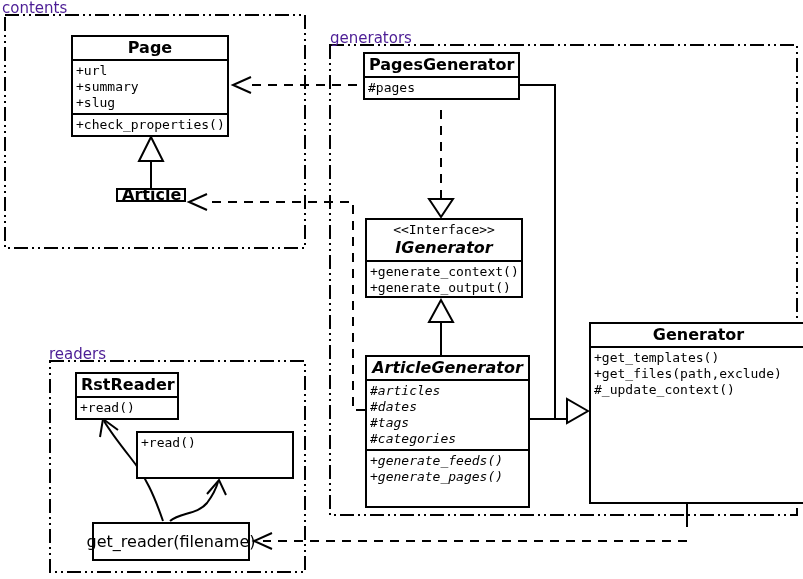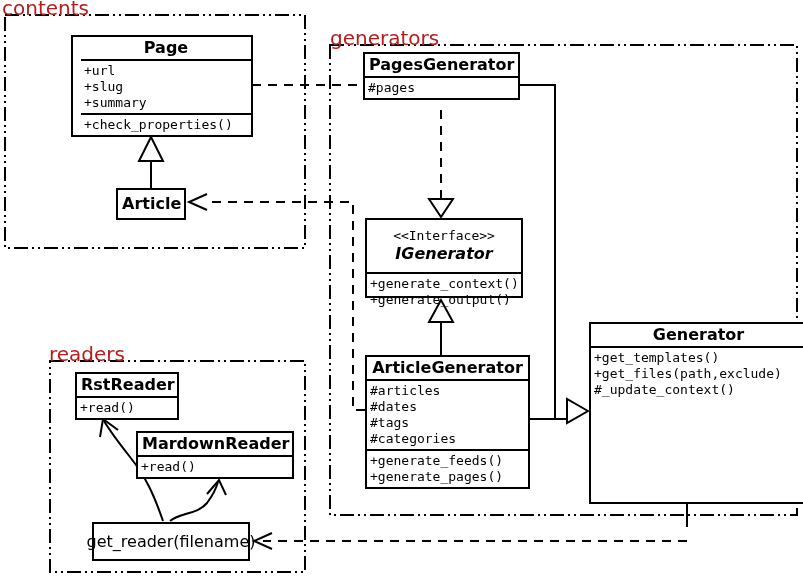--- a/index.html
+++ b/index.html
@@ -1,38 +1,38 @@
 <!DOCTYPE html>
 <html><head>
 <meta charset="utf-8">
 <style>
   html,body{margin:0;padding:0;background:#ffffff;}
   .canvas{position:relative;width:803px;height:579px;background:#ffffff;overflow:hidden;
           font-family:"DejaVu Sans", sans-serif;color:#000;}
   svg.layer{position:absolute;left:0;top:0;width:803px;height:579px;}
-  .pkg-label{position:absolute;font-size:20px;line-height:16px;color:#b91c1c;background:transparent;}
+  .pkg-label{position:absolute;font-size:15px;line-height:16px;color:#4c1d95;background:transparent;}
   .uml-class{position:absolute;background:#fff;border:2px solid #000;box-sizing:border-box;}
   .uml-title{font-weight:bold;font-size:16px;line-height:22px;height:22px;text-align:center;
              padding:0 4px;white-space:nowrap;overflow:hidden;}
   .uml-title.sep{border-bottom:2px solid #000;}
   .uml-sec{padding:2px 3px;font-family:"DejaVu Sans Mono", monospace;font-size:13px;line-height:16px;
            white-space:nowrap;overflow:hidden;}
   .uml-sec.sep{border-bottom:2px solid #000;}
-  .uml-head{text-align:center;padding:8px 4px;}
+  .uml-head{text-align:center;padding:2px 4px;}
   .uml-head .stereo{font-family:"DejaVu Sans Mono", monospace;font-size:13px;line-height:16px;}
   .uml-head .iname{font-weight:bold;font-size:16px;line-height:20px;font-style:italic;}
   .fn-box{display:flex;align-items:center;justify-content:center;font-size:16px;white-space:nowrap;}
 
   
-  #box-page{left:71px;top:35px;width:182px;height:102px;padding-left:8px;}
-  #box-article{left:116px;top:188px;width:70px;height:32px;display:flex;align-items:center;justify-content:flex-end;}
+  #box-page{left:71px;top:35px;width:158px;height:102px;}
+  #box-article{left:116px;top:188px;width:70px;height:14px;display:flex;align-items:center;justify-content:flex-end;}
   #box-article .uml-title{height:auto;line-height:20px;}
   #box-pagesgen{left:363px;top:52px;width:157px;height:48px;}
   #box-igen{left:365px;top:218px;width:158px;height:80px;}
-  #box-articlegen{left:365px;top:355px;width:165px;height:134px;}
+  #box-articlegen{left:365px;top:355px;width:165px;height:153px;font-style:italic;}
   #box-generator{left:589px;top:322px;width:219px;height:182px;}
   #box-rstreader{left:75px;top:372px;width:104px;height:48px;}
   #box-mardownreader{left:136px;top:431px;width:158px;height:48px;}
   #box-getreader{left:92px;top:522px;width:158px;height:39px;}
 
   #lbl-contents{left:2px;top:0px;}
   #lbl-generators{left:330px;top:30px;}
   #lbl-readers{left:49px;top:346px;}
 </style>
 </head>
@@ -79,22 +79,22 @@
   </svg>
 
   <div class="pkg-label" id="lbl-contents">contents</div>
   <div class="pkg-label" id="lbl-generators">generators</div>
   <div class="pkg-label" id="lbl-readers">readers</div>
 
   <div class="uml-class" id="box-page">
     <div class="uml-title sep">Page</div>
     <div class="uml-sec sep">
       <div>+url</div>
+      <div>+summary</div>
       <div>+slug</div>
-      <div>+summary</div>
     </div>
     <div class="uml-sec">
       <div>+check_properties()</div>
     </div>
   </div>
 
   <div class="uml-class" id="box-article">
     <div class="uml-title">Article</div>
   </div>
 
@@ -140,21 +140,20 @@
   </div>
 
   <div class="uml-class" id="box-rstreader">
     <div class="uml-title sep">RstReader</div>
     <div class="uml-sec">
       <div>+read()</div>
     </div>
   </div>
 
   <div class="uml-class" id="box-mardownreader">
-    <div class="uml-title sep">MardownReader</div>
     <div class="uml-sec">
       <div>+read()</div>
     </div>
   </div>
 
   <div class="uml-class fn-box" id="box-getreader">
     <span>get_reader(filename)</span>
   </div>
 
 </div>

